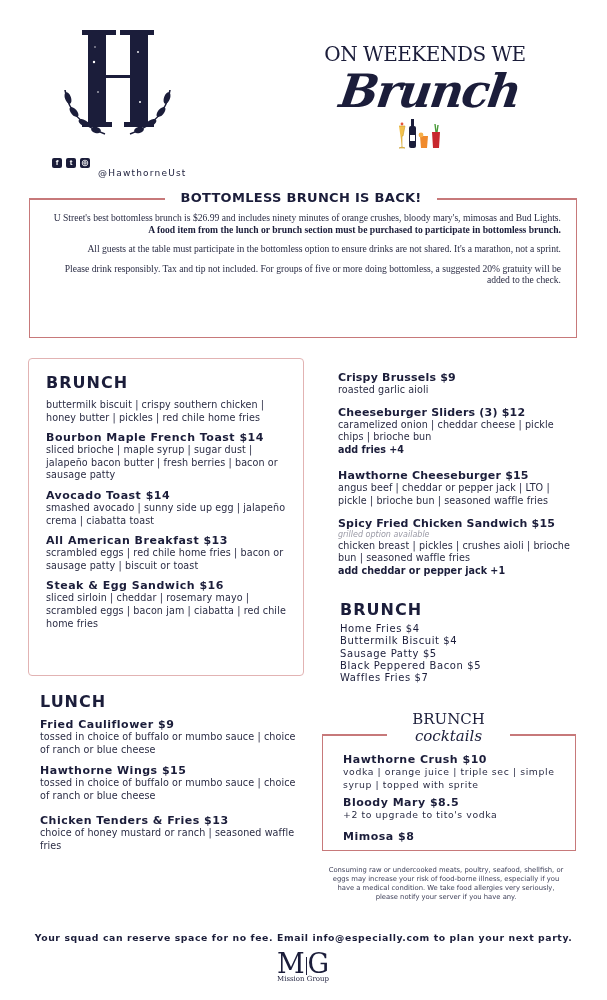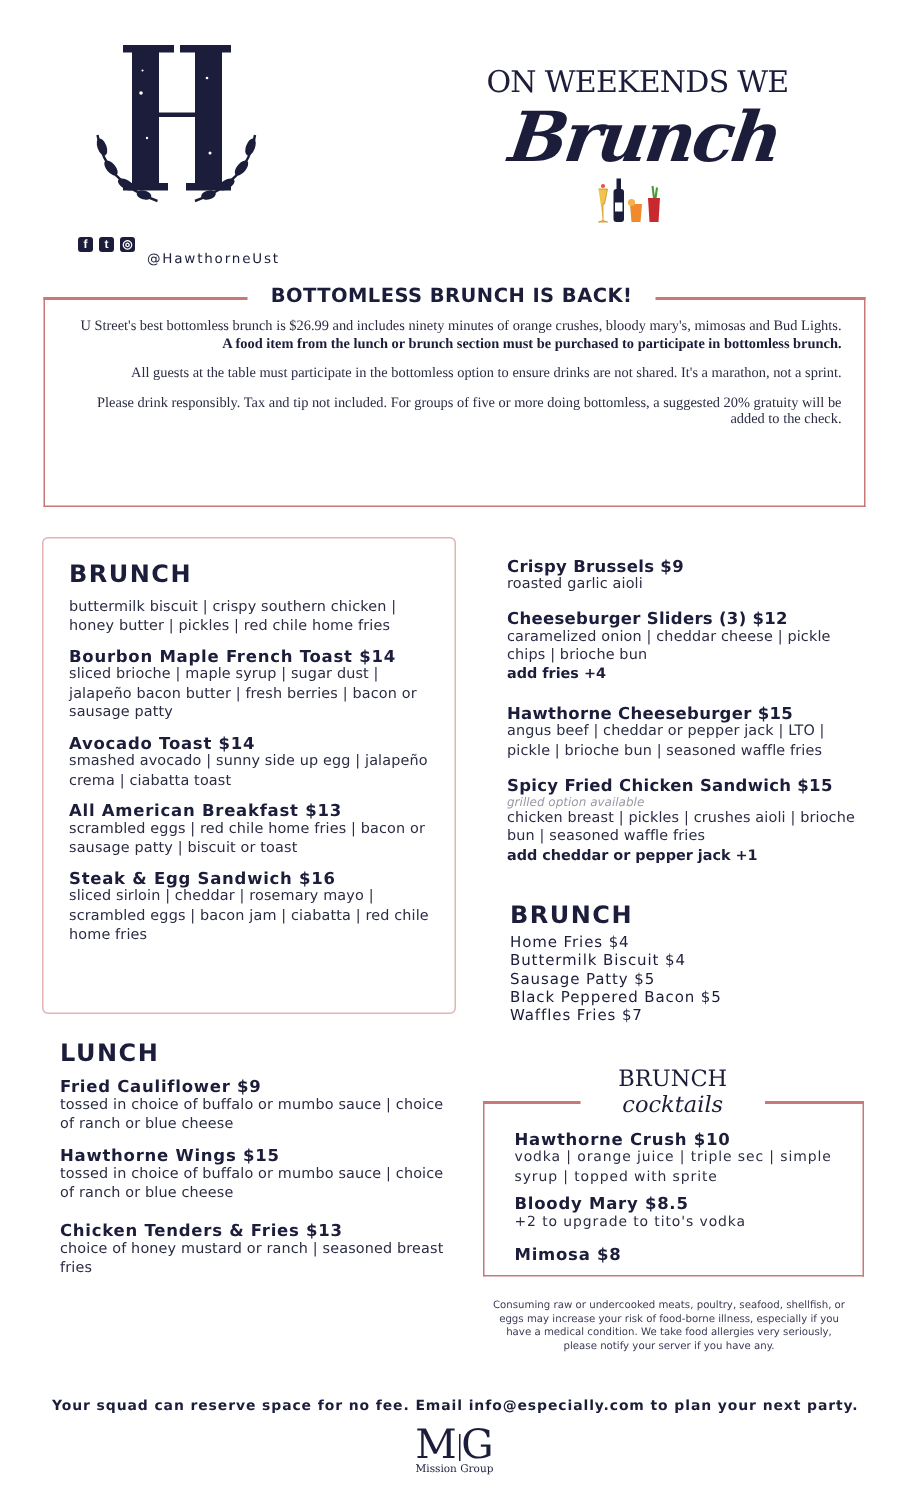--- a/index.html
+++ b/index.html
@@ -199,21 +199,21 @@
   <div class="item">
     <div class="item-name">Fried Cauliflower  $9</div>
     <div class="item-desc">tossed in choice of buffalo or mumbo sauce | choice of ranch or blue cheese</div>
   </div>
   <div class="item">
     <div class="item-name">Hawthorne Wings  $15</div>
     <div class="item-desc">tossed in choice of buffalo or mumbo sauce | choice of ranch or blue cheese</div>
   </div>
   <div class="item" style="margin-top:12px">
     <div class="item-name">Chicken Tenders &amp; Fries  $13</div>
-    <div class="item-desc">choice of honey mustard or ranch | seasoned breast fries</div>
+    <div class="item-desc">choice of honey mustard or ranch | seasoned waffle fries</div>
   </div>
 </div>
 
 <div class="abs ck-box"></div>
 <div class="abs ck-line-left"></div>
 <div class="abs ck-line-right"></div>
 <div class="abs ck-title">BRUNCH</div>
 <div class="abs ck-script">cocktails</div>
 <div class="abs ck-items">
   <div class="item">

